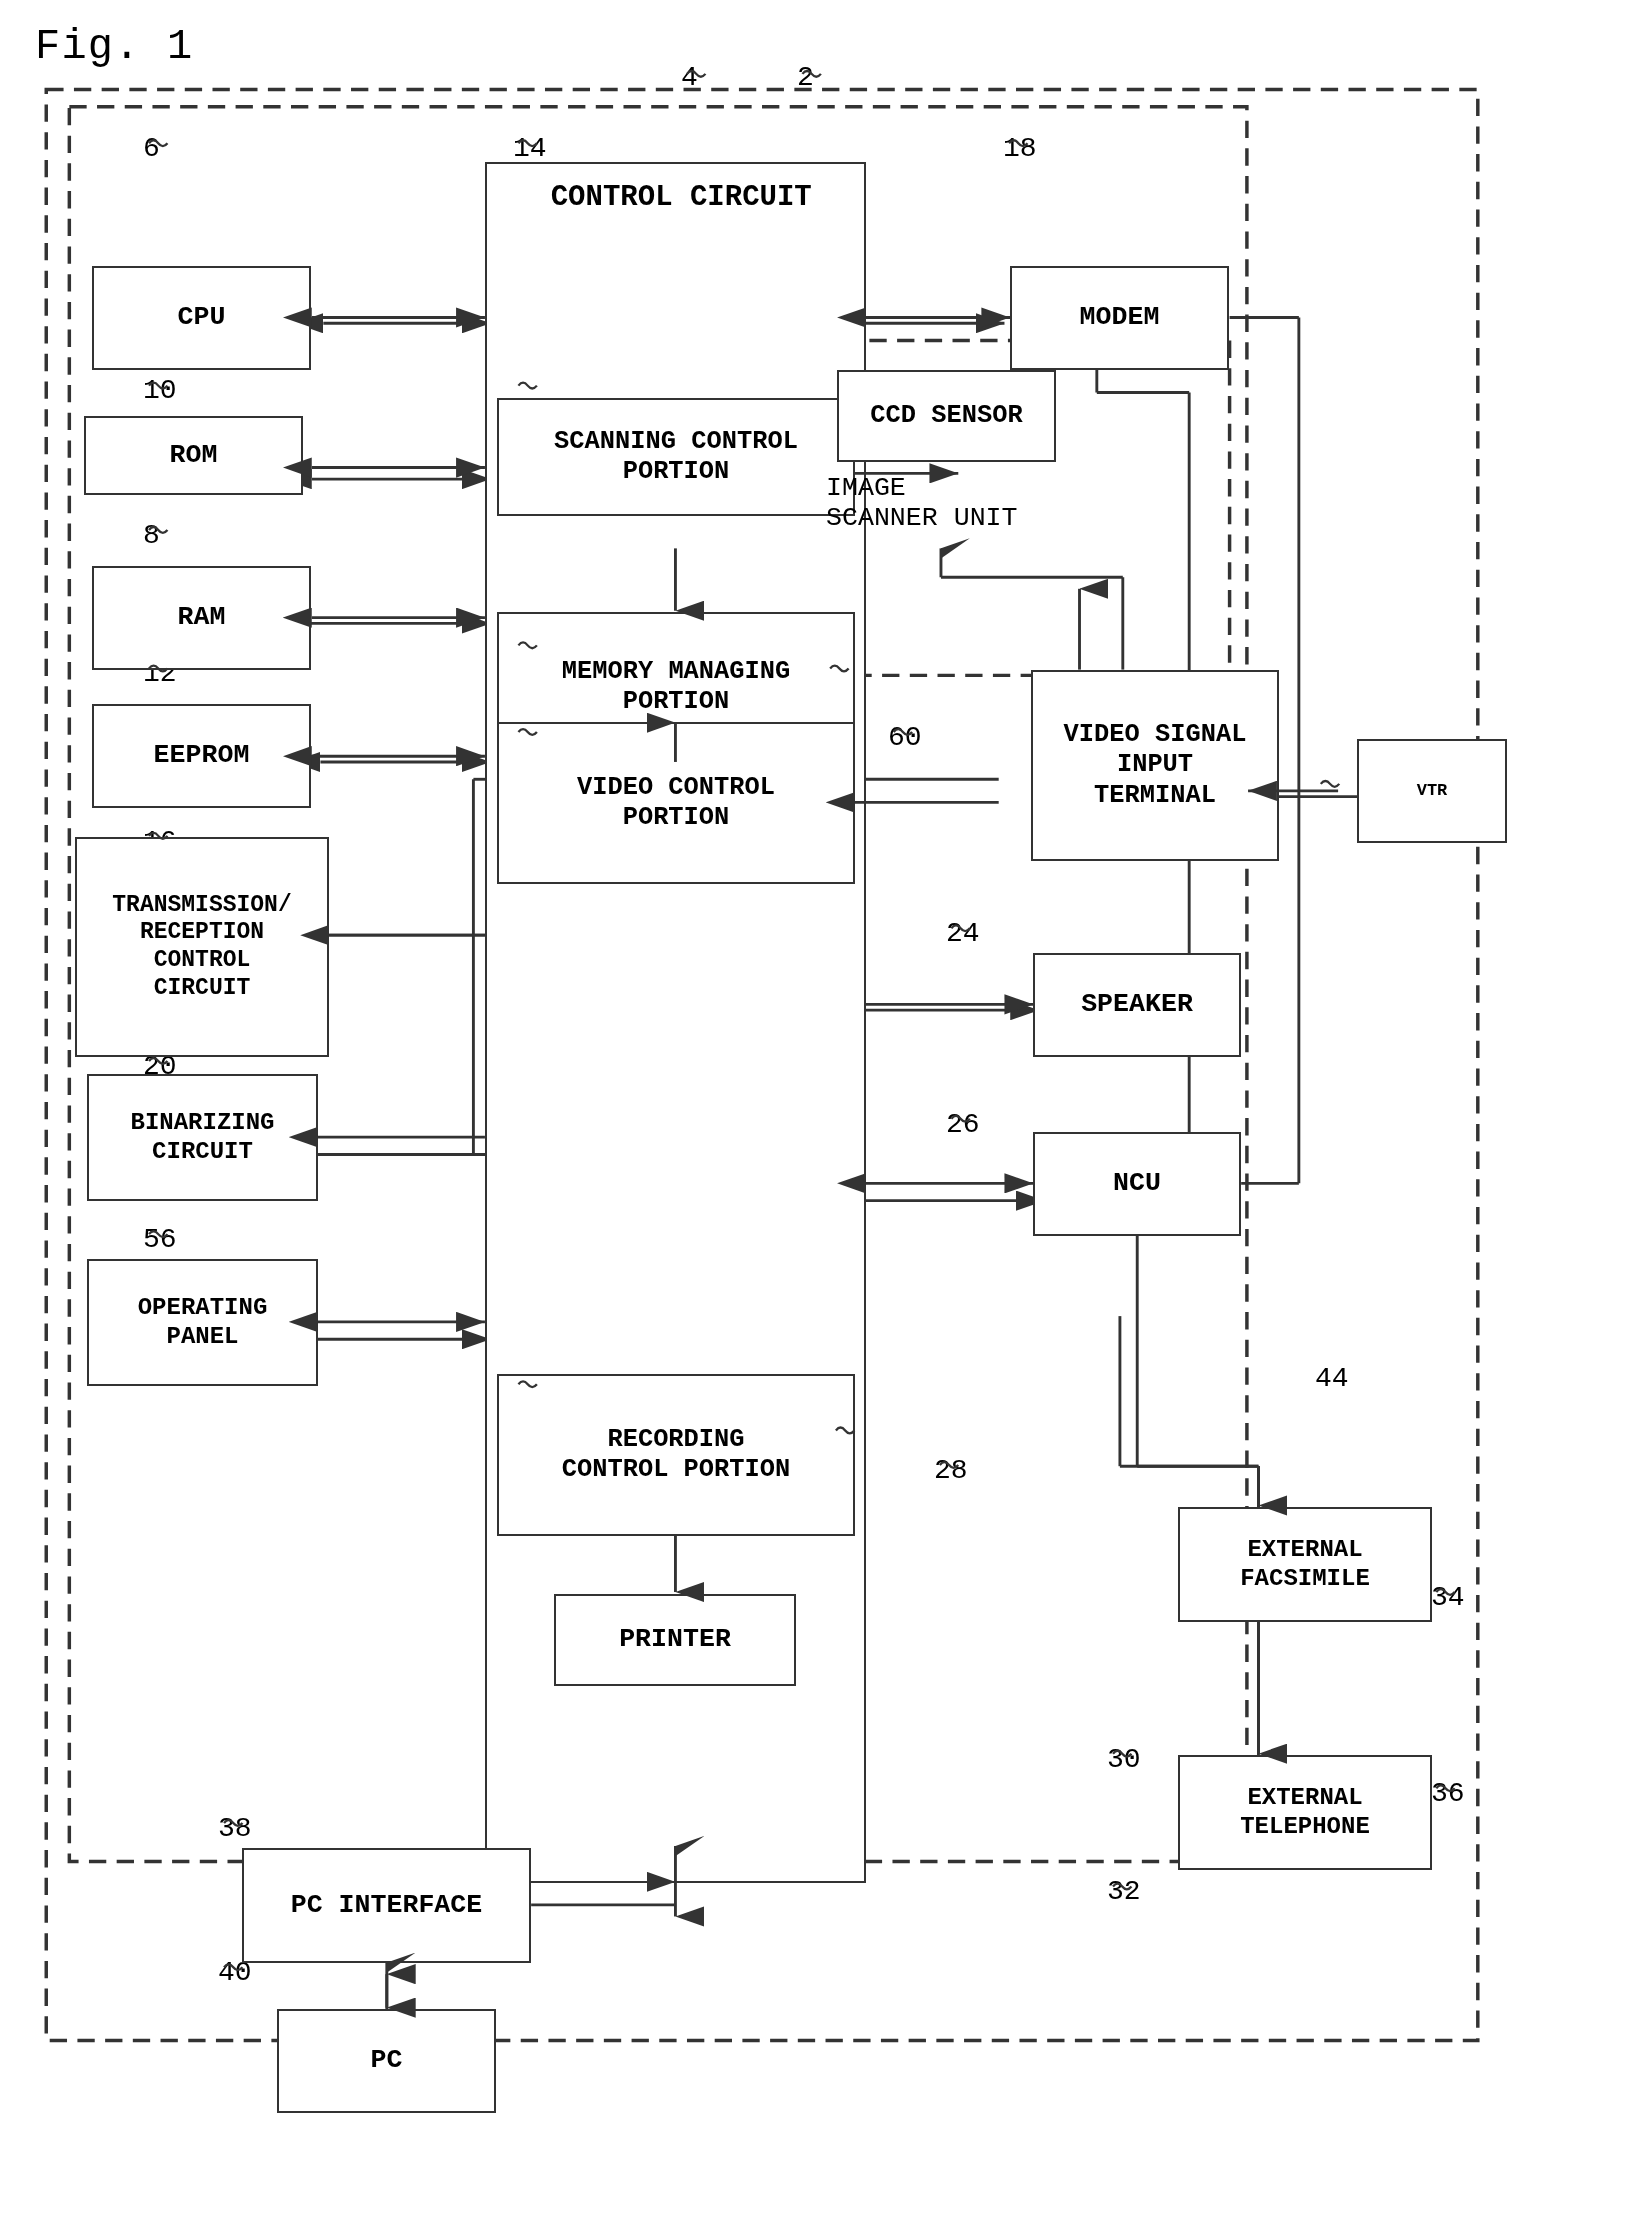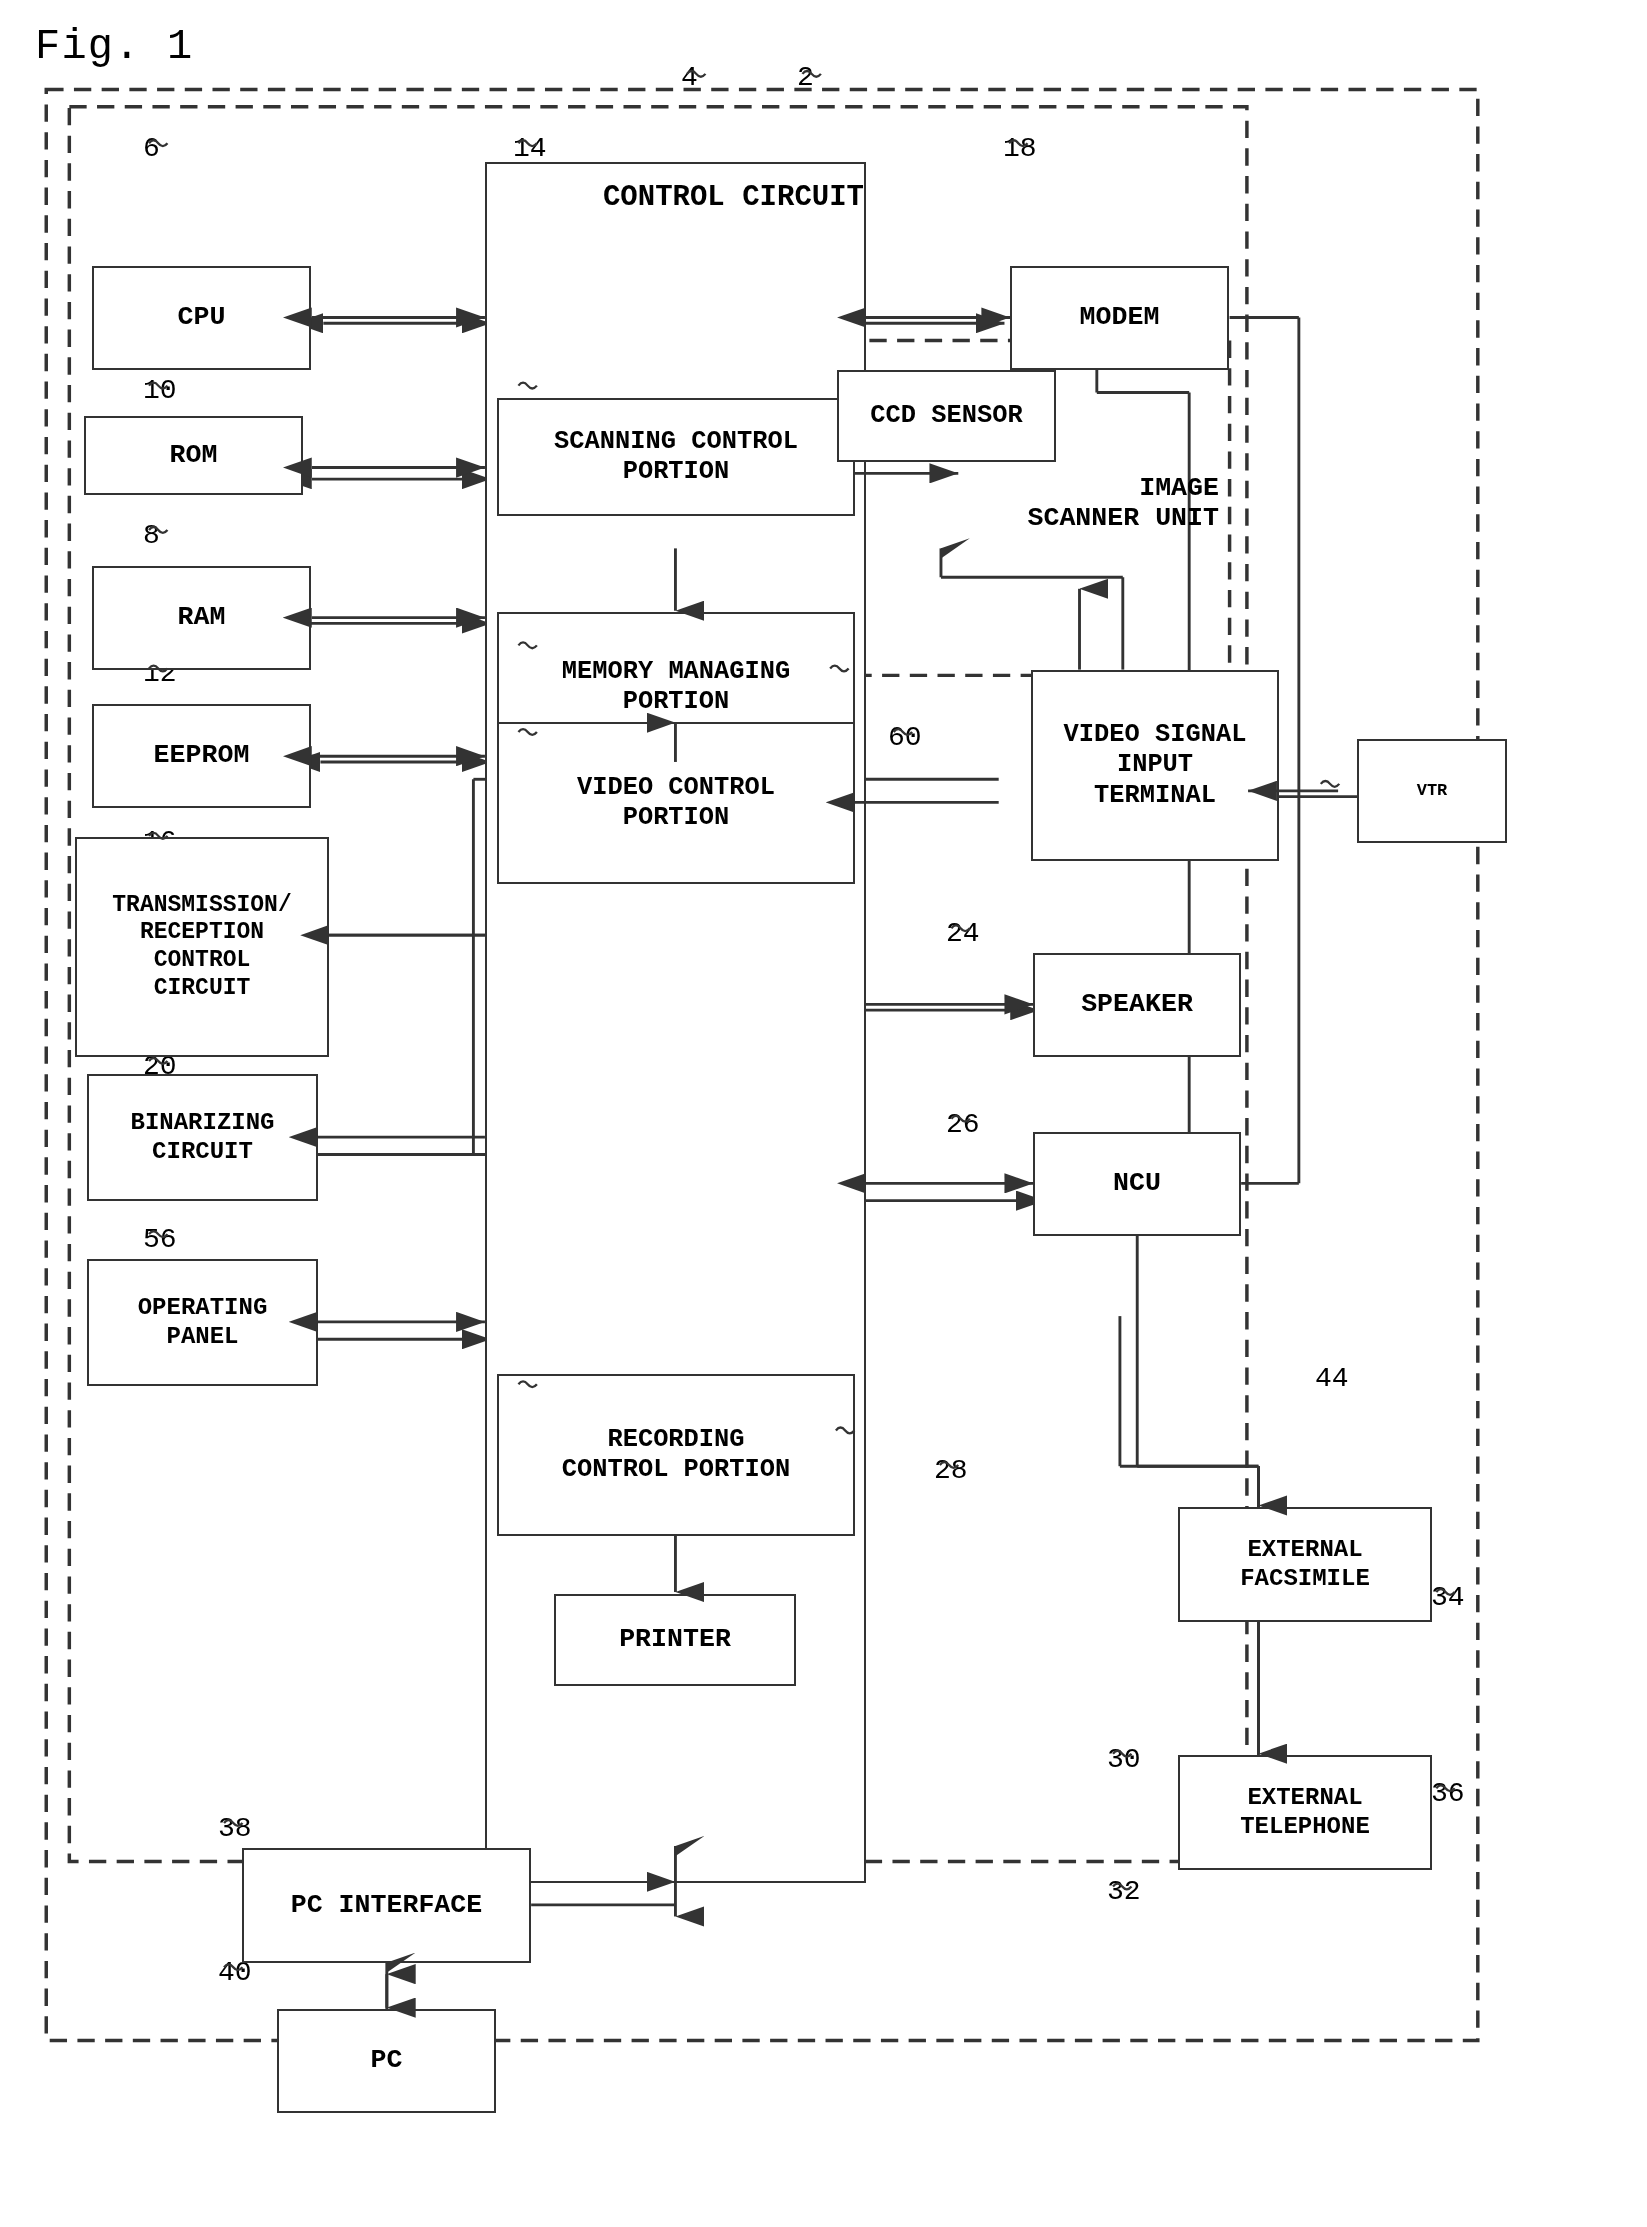--- a/index.html
+++ b/index.html
@@ -205,21 +205,21 @@
 <div class="block" style="top:1074px; left:87px; width:231px; height:127px; font-size:24px;">
   <span style="white-space:pre-line;">BINARIZING
 CIRCUIT</span>
 </div>
 
 <div class="block" style="top:1259px; left:87px; width:231px; height:127px; font-size:24px;">
   <span style="white-space:pre-line;">OPERATING
 PANEL</span>
 </div>
 
-<div class="block" style="top:162px; left:485px; width:381px; height:1721px; font-size:29px; align-items:flex-start; padding-top:17.3px; padding-left:11.5px;justify-content:flex-end;">
+<div class="block" style="top:162px; left:485px; width:381px; height:1721px; font-size:29px; align-items:flex-start; padding-top:17.3px; padding-left:11.5px;">
   <span style="writing-mode:horizontal-tb;">CONTROL CIRCUIT</span>
 </div>
 
 <div class="block" style="top:398px; left:497px; width:358px; height:118px; font-size:25.4px;">
   <span style="white-space:pre-line;">SCANNING CONTROL
 PORTION</span>
 </div>
 
 <div class="block" style="top:612px; left:497px; width:358px; height:150px; font-size:25.4px;">
   <span style="white-space:pre-line;">MEMORY MANAGING
@@ -241,21 +241,21 @@
 </div>
 
 <div class="block" style="top:266px; left:1010px; width:219px; height:104px;">
   <span>MODEM</span>
 </div>
 
 <div class="block" style="top:370px; left:837px; width:219px; height:92px; font-size:25.4px;">
   <span>CCD SENSOR</span>
 </div>
 
-<div style="position:absolute; top:473px; left:826px; width:393px; text-align:right; font-size:26.6px; font-weight:bold; font-family:'Courier New',Courier,monospace;">
+<div style="position:absolute; top:473px; left:826px; width:393px; text-align:left; font-size:26.6px; font-weight:normal; font-family:'Courier New',Courier,monospace;">
   <span style="white-space:pre-line;">IMAGE
 SCANNER UNIT</span>
 </div>
 
 <div class="block" style="top:670px; left:999px; width:248px; height:191px; font-size:25.4px;margin-left:32px;">
   <span style="white-space:pre-line;">VIDEO SIGNAL
 INPUT
 TERMINAL</span>
 </div>
 

